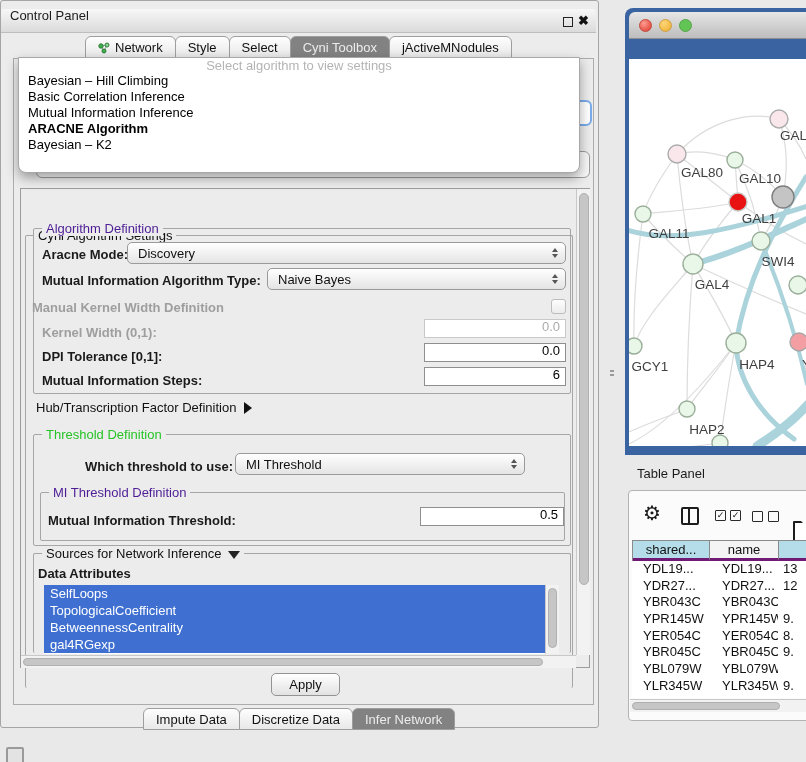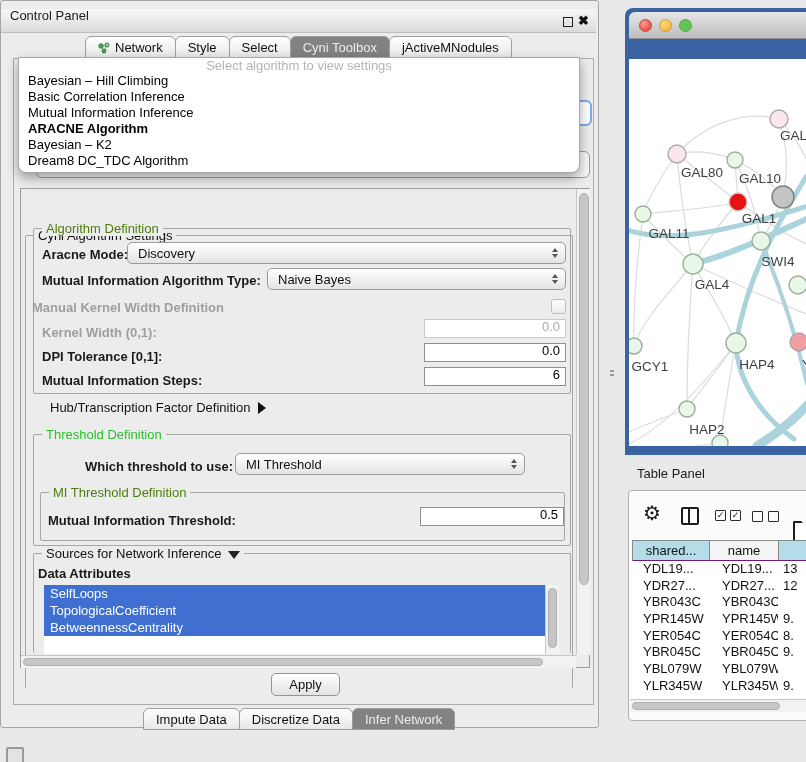--- a/index.html
+++ b/index.html
@@ -22,21 +22,21 @@
   .combo-gray-frag{left:36px;top:151px;width:552px;height:25px;border:1px solid #9C9C9C;border-radius:6px;background:#F7F7F7;z-index:3;}
   
   .popup{left:18px;top:57px;width:560px;height:114px;background:#fff;border:1px solid #A8A8A8;border-radius:0 0 8px 8px;box-shadow:0 5px 12px rgba(0,0,0,.35);z-index:10;overflow:hidden;}
   .popup .phead{height:15px;line-height:15px;text-align:center;color:#B4B4B4;}
   .popup .pitem{height:16px;line-height:16px;padding-left:9px;color:#000;}
   .popup .pitem.bold{font-weight:bold;}
   
   .viewport{left:20px;top:188px;width:568px;height:478px;border:1px solid #9C9C9C;background:#ECECEC;}
   .group{border:1px solid #A6A6A6;border-radius:2px;}
   .glabel{position:absolute;top:-8px;left:8px;background:#ECECEC;padding:0 4px;font-size:13px;white-space:nowrap;}
-  .blue{color:#4d7c0f;} .green{color:#27C427;}
+  .blue{color:#4c1d95;} .green{color:#27C427;}
   .flabel{font-weight:bold;color:#1a1a1a;white-space:nowrap;}
   .gray-lbl{font-weight:bold;color:#9E9E9E;white-space:nowrap;}
   .combo{height:22px;border:1px solid #9A9A9A;border-radius:5px;background:linear-gradient(#FFFFFF,#E4E4E4);display:flex;align-items:center;padding-left:10px;box-sizing:border-box;}
   .arrows{position:absolute;right:7px;top:5px;display:flex;flex-direction:column;gap:2px;}
   .aru{width:0;height:0;border-left:3.5px solid transparent;border-right:3.5px solid transparent;border-bottom:4.5px solid #555;}
   .ard{width:0;height:0;border-left:3.5px solid transparent;border-right:3.5px solid transparent;border-top:4.5px solid #555;}
   input.num{position:absolute;height:19px;border:1px solid #8F8F8F;background:#fff;text-align:right;
     font-family:"Liberation Sans",sans-serif;font-size:13px;padding:0 5px 4px 0;box-sizing:border-box;}
   input.num.dis{border:1px solid #C9C9C9;color:#ABABAB;}
   .checkbox{width:13px;height:13px;border:1px solid #BDBDBD;border-radius:3px;background:linear-gradient(#FDFDFD,#ECECEC);}
@@ -53,21 +53,21 @@
   .light{width:13px;height:13px;border-radius:50%;box-sizing:border-box;}
   .net-canvas{left:629px;top:38px;width:177px;height:387px;background:#fff;overflow:hidden;margin-top:21px;}
   
   .tp-title{left:637px;top:466px;color:#1c1c1c;}
   .tp-box{left:628px;top:490px;width:182px;height:229px;background:#FBFBFB;border:1px solid #B3B3B3;border-radius:4px 0 0 4px;}
   .split-ico{width:14px;height:14px;border:2px solid #1c1c1c;border-radius:2px;position:relative;}
   .split-ico::after{content:"";position:absolute;left:5px;top:0;width:2px;height:14px;background:#1c1c1c;}
   .cb-s{width:9px;height:9px;border:1.5px solid #2a2a2a;border-radius:1px;font-size:9px;line-height:9px;text-align:center;}
   .doc-ico{width:14px;height:19px;border:2px solid #1c1c1c;border-radius:1px;position:relative;background:#fff;}
   .doc-ico::after{content:"";position:absolute;right:-2px;top:-2px;border:5px solid #1c1c1c;border-left-color:transparent;border-bottom-color:transparent;border-top-color:#FBFBFB;border-right-color:#FBFBFB;width:0;height:0;}
-  .th{height:20px;border-right:1px solid #8A8A8A;border-bottom:1px solid #701a75;display:flex;align-items:center;justify-content:center;box-sizing:border-box;}
+  .th{height:20px;border-right:1px solid #8A8A8A;border-bottom:3px solid #701a75;display:flex;align-items:center;justify-content:center;box-sizing:border-box;}
   .trow{height:16.7px;line-height:16.7px;display:flex;white-space:nowrap;}
   .tc1{width:77px;padding-left:11px;box-sizing:border-box;overflow:hidden;}
   .tc2{width:69px;padding-left:13px;box-sizing:border-box;overflow:hidden;}
   .tc3{padding-left:5px;}
   .grip{width:5px;height:9px;display:flex;flex-direction:column;gap:2px;align-items:center;justify-content:center;}
   .grip i{width:4px;height:2px;background:#9a9a9a;display:block;}
 </style>
 </head>
 <body>
 
@@ -109,21 +109,20 @@
 <div class="abs combo-blue-frag"></div>
 <div class="abs combo-gray-frag"></div>
 
 <div class="abs popup">
   <div class="phead">Select algorithm to view settings</div>
   <div class="pitem">Bayesian – Hill Climbing</div>
   <div class="pitem">Basic Correlation Inference</div>
   <div class="pitem">Mutual Information Inference</div>
   <div class="pitem bold">ARACNE Algorithm</div>
   <div class="pitem">Bayesian – K2</div>
-  <div class="pitem">Dream8 DC_TDC Algorithm</div>
 </div>
 
 <div class="abs viewport"></div>
 
 <div class="abs group" style="left:25px;top:200px;width:546px;height:452px;border-bottom:none;margin-top:35px;">
   <span class="glabel">Cyni Algorithm Settings</span>
 </div>
 
 <div class="abs group" style="left:33px;top:228px;width:536px;height:164px;">
   <span class="glabel blue">Algorithm Definition</span>
@@ -146,21 +145,21 @@
 </div>
 <div class="abs gray-lbl" style="left:32px;top:300px;">Manual Kernel Width Definition</div>
 <div class="abs checkbox" style="left:551px;top:299px;"></div>
 <div class="abs gray-lbl" style="left:42px;top:325px;">Kernel Width (0,1):</div>
 <input class="num dis abs" style="left: 424px; top: 319px; width: 142px;" readonly="" value="0.0">
 <div class="abs flabel" style="left:42px;top:349px;">DPI Tolerance [0,1]:</div>
 <input class="num abs" style="left: 424px; top: 343px; width: 142px;" readonly="" value="0.0">
 <div class="abs flabel" style="left:42px;top:373px;">Mutual Information Steps:</div>
 <input class="num abs" style="left: 424px; top: 367px; width: 142px;" readonly="" value="6">
 
-<div class="abs" style="left:50px;top:400px;">
+<div class="abs" style="left:36px;top:400px;">
   <span>Hub/Transcription Factor Definition</span><span class="tri-right"></span>
 </div>
 
 <div class="abs group" style="left:33px;top:434px;width:536px;height:110px;">
   <span class="glabel green">Threshold Definition</span>
 </div>
 <div class="abs flabel" style="left:85px;top:459px;">Which threshold to use:</div>
 <div class="abs combo" style="left:235px;top:453px;width:290px;">
   <span>MI Threshold</span>
   <span class="arrows">
@@ -175,20 +174,21 @@
 <input class="num abs" style="left: 420px; top: 507px; width: 144px;" readonly="" value="0.5">
 
 <div class="abs group" style="left:33px;top:553px;width:536px;height:99px;border-bottom:none;">
   <span class="glabel"><span>Sources for Network Inference</span><span class="tri-down"></span></span>
 </div>
 <div class="abs flabel" style="left:38px;top:566px;">Data Attributes</div>
 <div class="abs" style="left:44px;top:585px;width:501px;height:69px;overflow:hidden;background:#fff;">
   <div class="attr-item">SelfLoops</div>
   <div class="attr-item">TopologicalCoefficient</div>
   <div class="attr-item">BetweennessCentrality</div>
+  <div class="attr-item">gal4RGexp</div>
 </div>
 <div class="abs vtrack" style="left:545px;top:585px;width:13px;height:69px;">
   <div class="thumb" style="position:absolute;left:1.5px;top:3px;width:9px;height:60px;"></div>
 </div>
 
 <div class="abs vtrack" style="left:576px;top:189px;width:13px;height:466px;">
   <div class="thumb" style="position:absolute;left:1.5px;top:4px;width:10px;height:392px;"></div>
 </div>
 <div class="abs htrack" style="left:21px;top:655px;width:555px;height:12px;">
   <div class="thumb" style="position:absolute;left:2px;top:2px;width:520px;height:8px;"></div>

